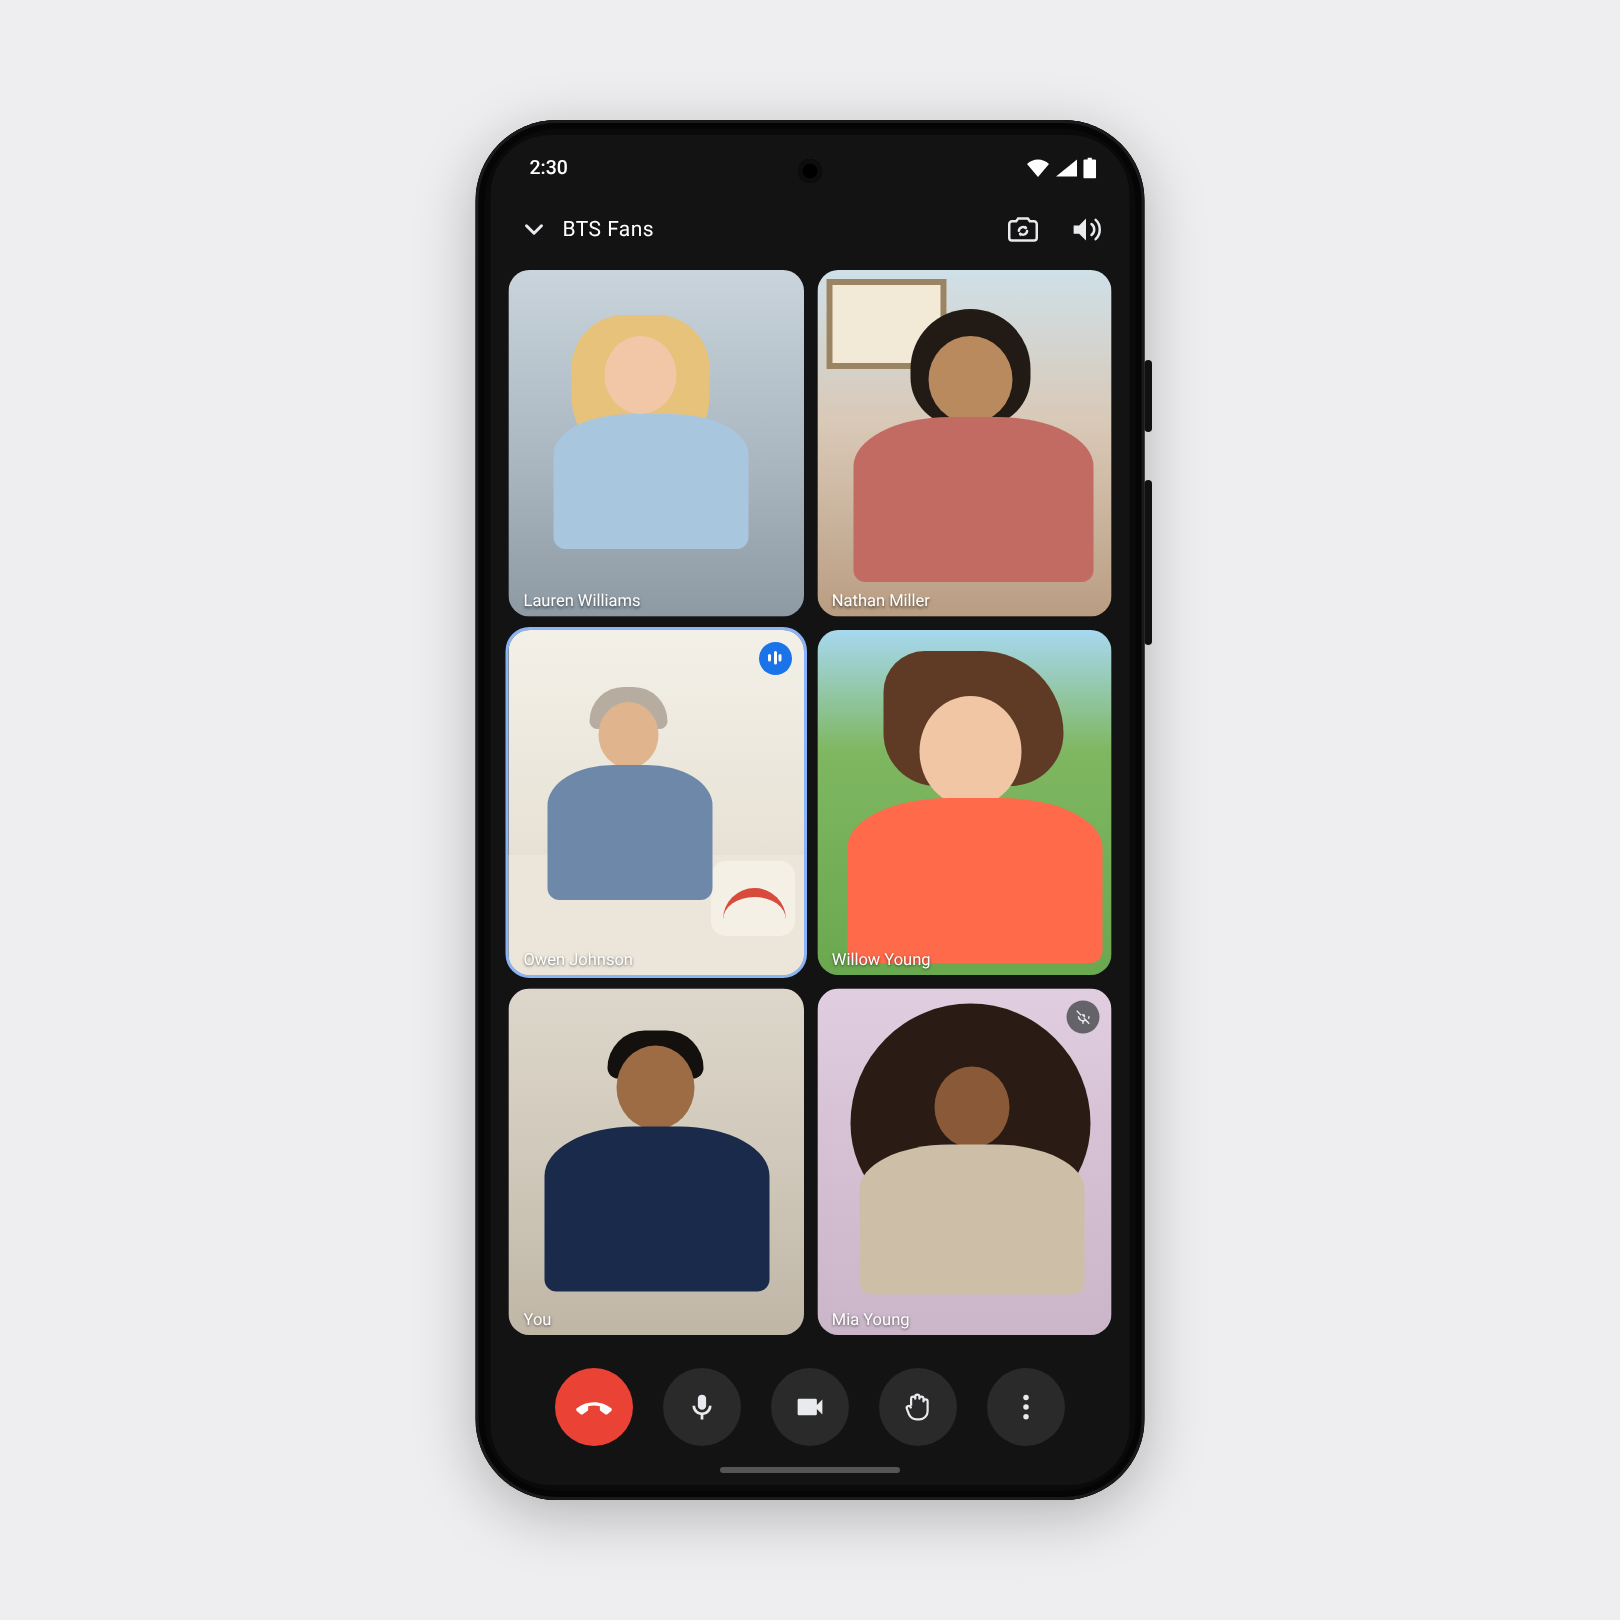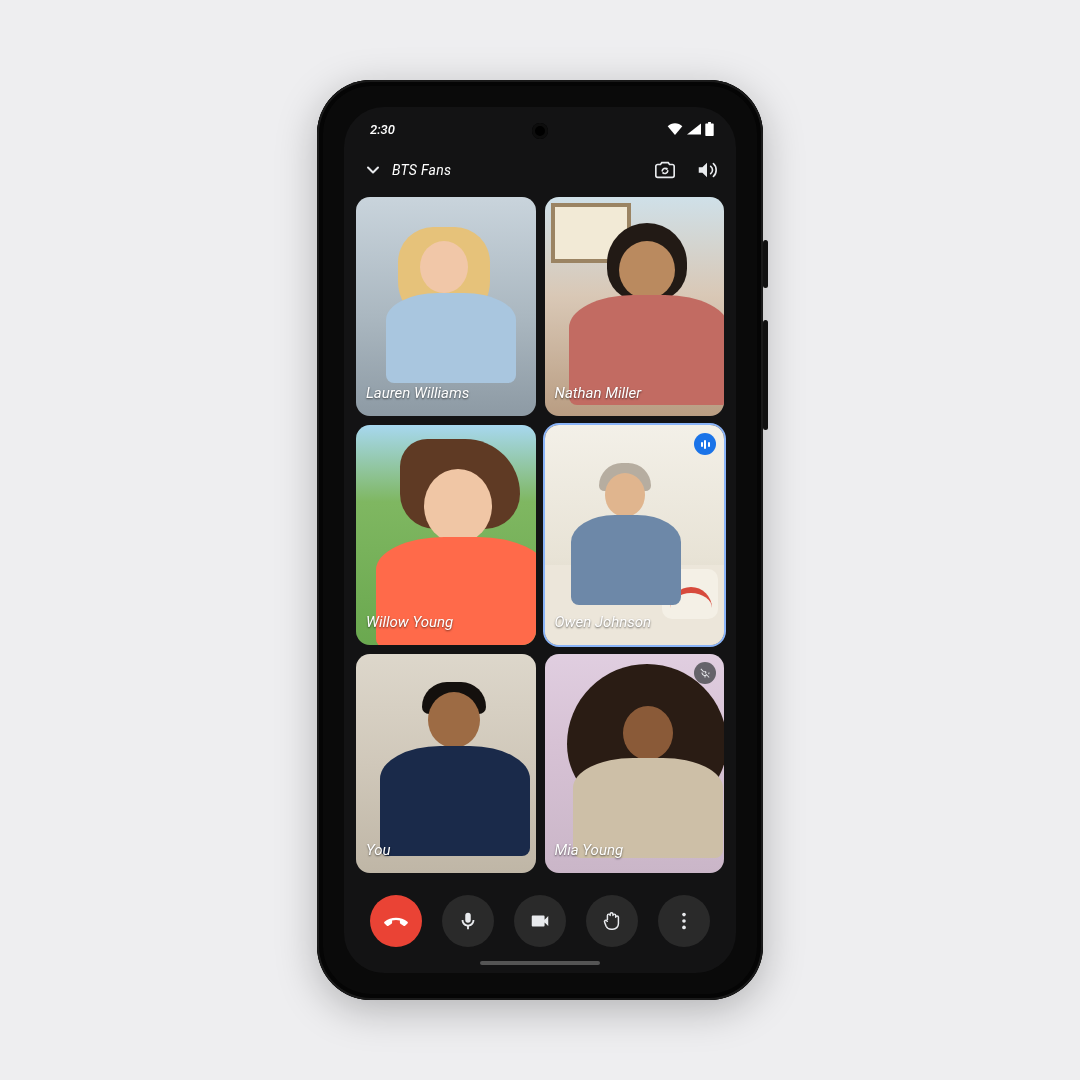--- a/index.html
+++ b/index.html
@@ -21,24 +21,23 @@
     align-items: center;
     justify-content: center;
     font-family: -apple-system, Roboto, "Segoe UI", Arial, sans-serif;
     -webkit-font-smoothing: antialiased;
   }
   .phone {
     width: 446px;
     height: 920px;
     background: var(--phone-black);
     border-radius: 54px;
-    padding: 27px;
+    padding: 10px;
     position: relative;
     box-shadow: 0 10px 40px rgba(0,0,0,.25), inset 0 0 0 2px #1a1a1a, inset 0 0 0 6px #050505;
-    font-style: italic;
   }
   .side-btn { position: absolute; right: -5px; background:#111; border-radius:3px; width:5px; }
   .side-btn.a { top:160px; height:48px; }
   .side-btn.b { top:240px; height:110px; }
   .screen {
     width: 100%;
     height: 100%;
     background: var(--screen-black);
     border-radius: 40px;
     overflow: hidden;
@@ -89,23 +88,23 @@
   .tile {
     position: relative;
     border-radius: 14px;
     overflow: hidden;
     background: var(--tile-dim);
   }
   .tile.speaking { box-shadow: 0 0 0 2px var(--speaking-border); }
   .tile .name {
     position: absolute;
     left: 10px;
-    bottom: 14px;
+    bottom: 4px;
     color: #fff;
-    font-size: 15px;
+    font-size: 11px;
     font-weight: 400;
     text-shadow: 0 1px 2px rgba(0,0,0,.6);
   }
   .badge {
     position: absolute;
     top: 8px; right: 8px;
     width: 22px; height: 22px;
     border-radius: 50%;
     display: flex; align-items: center; justify-content: center;
   }
@@ -246,48 +245,48 @@
       <div class="tile t2">
         <div class="avatar">
             <div class="scene"></div>
             <div class="frame2"></div>
             <div class="hair2"></div>
             <div class="person-head"></div>
             <div class="person-body"></div>
           </div>
         <div class="name">Nathan Miller</div>
       </div>
-      <div class="tile t4">
-        <div class="avatar">
-            <div class="scene"></div>
-            <div class="hair4"></div>
-            <div class="person-head"></div>
-            <div class="person-body"></div>
-          </div>
-        <div class="name">Willow Young</div>
-      </div>
       <div class="tile t3 speaking">
         <div class="avatar">
             <div class="scene"></div>
             <div class="sofa"></div>
             <div class="pillow"></div>
             <div class="rainbow"></div>
             <div class="hair3"></div>
             <div class="person-head"></div>
             <div class="person-body"></div>
           </div>
         <div class="badge speaking">
             <div class="bars">
               <span></span>
               <span></span>
               <span></span>
             </div>
           </div>
         <div class="name">Owen Johnson</div>
       </div>
+      <div class="tile t4">
+        <div class="avatar">
+            <div class="scene"></div>
+            <div class="hair4"></div>
+            <div class="person-head"></div>
+            <div class="person-body"></div>
+          </div>
+        <div class="name">Willow Young</div>
+      </div>
       <div class="tile t5">
         <div class="avatar">
             <div class="scene"></div>
             <div class="hair5"></div>
             <div class="person-head"></div>
             <div class="person-body"></div>
           </div>
         <div class="name">You</div>
       </div>
       <div class="tile t6">

